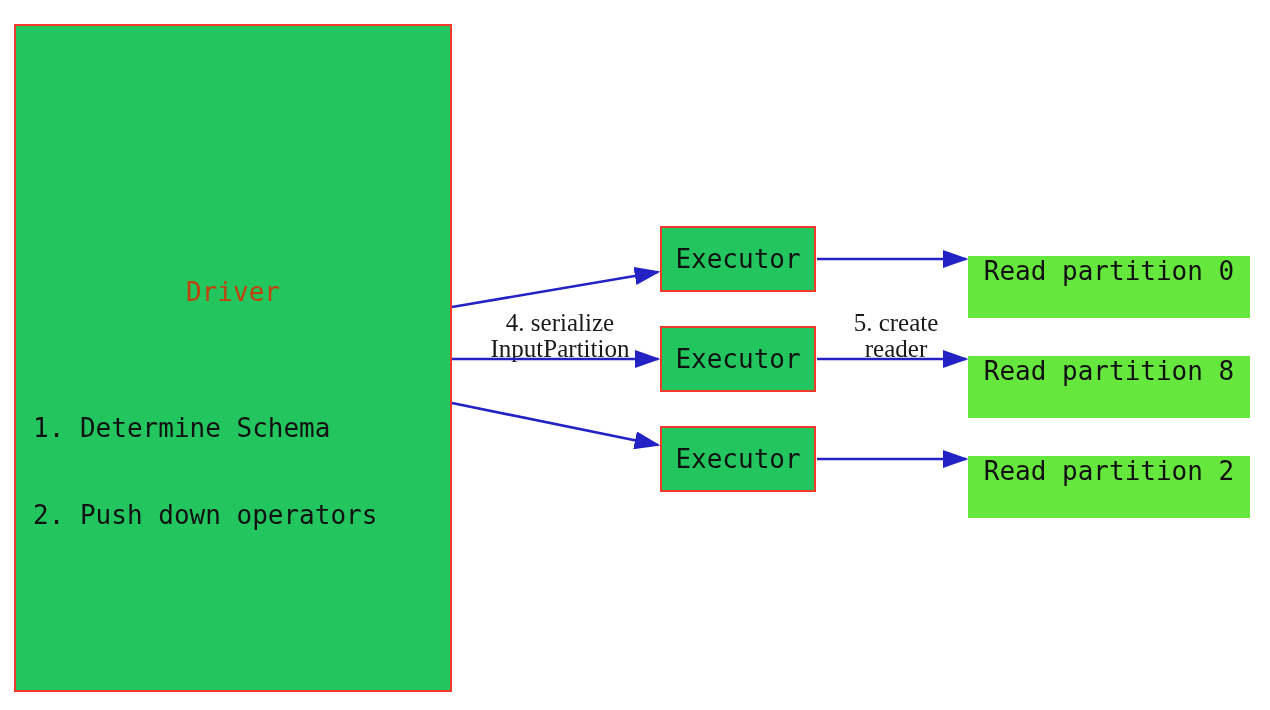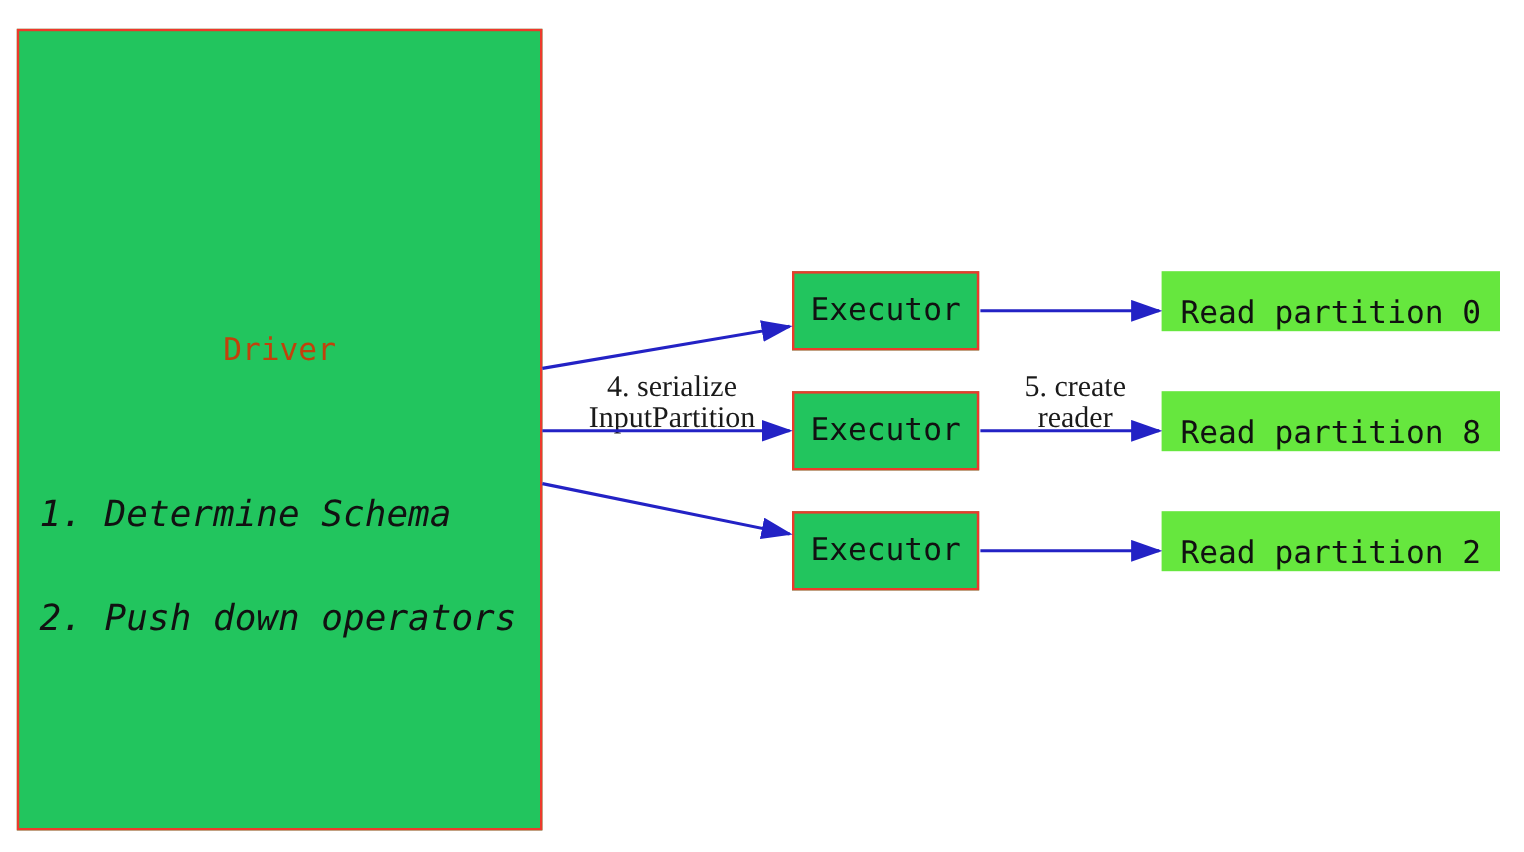--- a/index.html
+++ b/index.html
@@ -37,50 +37,50 @@
     width: 438px;
     text-align: center;
     font-size: 26px;
     color: #c2410c;
     z-index: 3;
   }
   #driver-steps {
     position: absolute;
     left: 33px;
     top: 356px;
-    font-size: 30px;
+    font-size: 26px;
     line-height: 29px;
     color: #111111;
     white-space: pre;
     z-index: 3;
-    font-style: italic;
   }
   .executor-box {
     left: 660px;
     width: 156px;
     height: 66px;
     display: flex;
     align-items: center;
     justify-content: center;
     font-size: 26px;
     color: #111111;
     z-index: 2;
   }
   .partition-box {
     left: 968px;
     width: 282px;
-    height: 50px;
+    height: 62px;
     display: flex;
-    align-items: flex-end;
+    align-items: flex-start;
     justify-content: center;
     font-size: 26px;
     color: #111111;
     background: var(--partition-green, #66e73e);
     border: none;
     z-index: 2;
+    margin-top: 30px;
   }
   .row-0 { top: 226px; }
   .row-1 { top: 326px; }
   .row-2 { top: 426px; }
   .edge-label {
     position: absolute;
     top: 310px;
     text-align: center;
     font-family: "Liberation Serif", serif;
     font-size: 25px;

